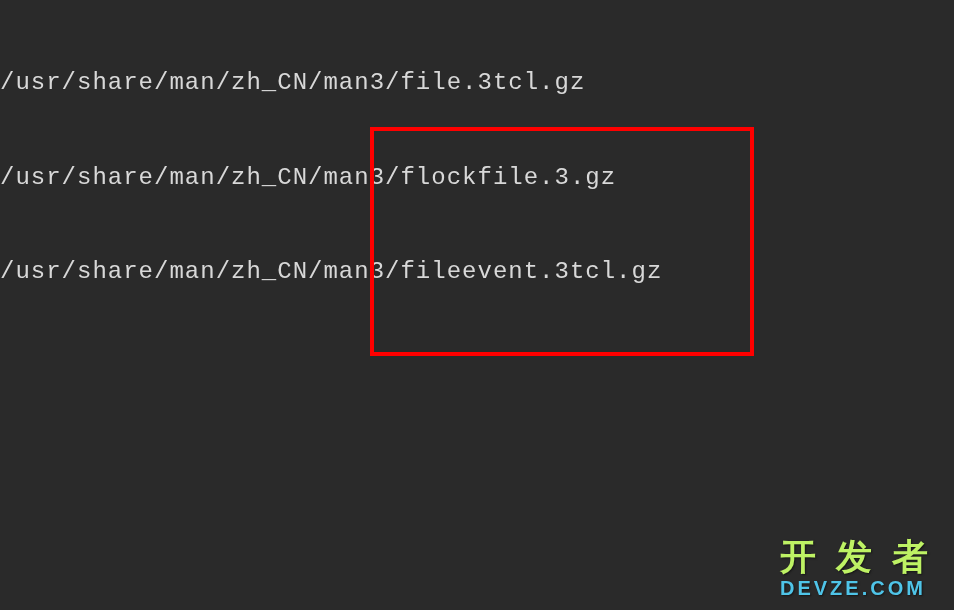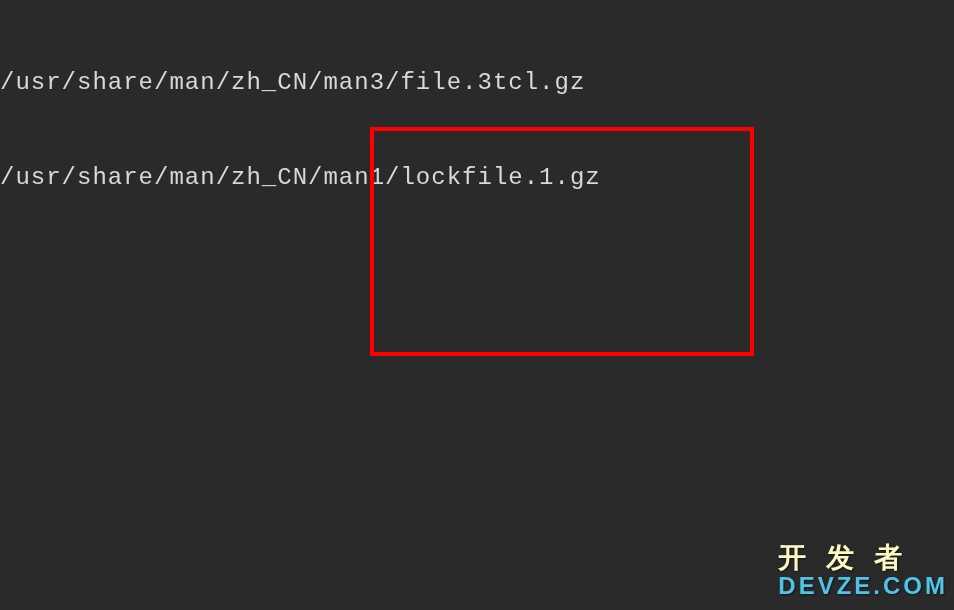--- a/index.html
+++ b/index.html
@@ -38,41 +38,42 @@
       z-index: 10;
     }
     .watermark {
       position: absolute;
       bottom: 10px;
       right: 6px;
       z-index: 5;
       font-family: Arial, sans-serif;
     }
     .watermark-cn {
-      color: #fef9c3;
-      font-size: 28px;
+      color: #bef264;
+      font-size: 36px;
       font-weight: bold;
       letter-spacing: 20px;
       text-shadow: 1px 1px 2px rgba(0,0,0,0.5);
     }
     .watermark-en {
       color: #4fc4e8;
-      font-size: 24px;
+      font-size: 20px;
       font-weight: bold;
       letter-spacing: 3px;
       margin-top: -5px;
       text-shadow: 1px 1px 2px rgba(0,0,0,0.5);
     }
   </style>
 </head>
 <body>
 
 <div class="terminal">
   <span class="line">/usr/share/man/zh_CN/man3/file.3tcl.gz</span>
-  <span class="line">/usr/share/man/zh_CN/man1/lockfile.1.gz</span>
+  <span class="line">/usr/share/man/zh_CN/man3/flockfile.3.gz</span>
+  <span class="line">/usr/share/man/zh_CN/man3/fileevent.3tcl.gz</span>
   
   
   
   
   
   
   
   
   
   

